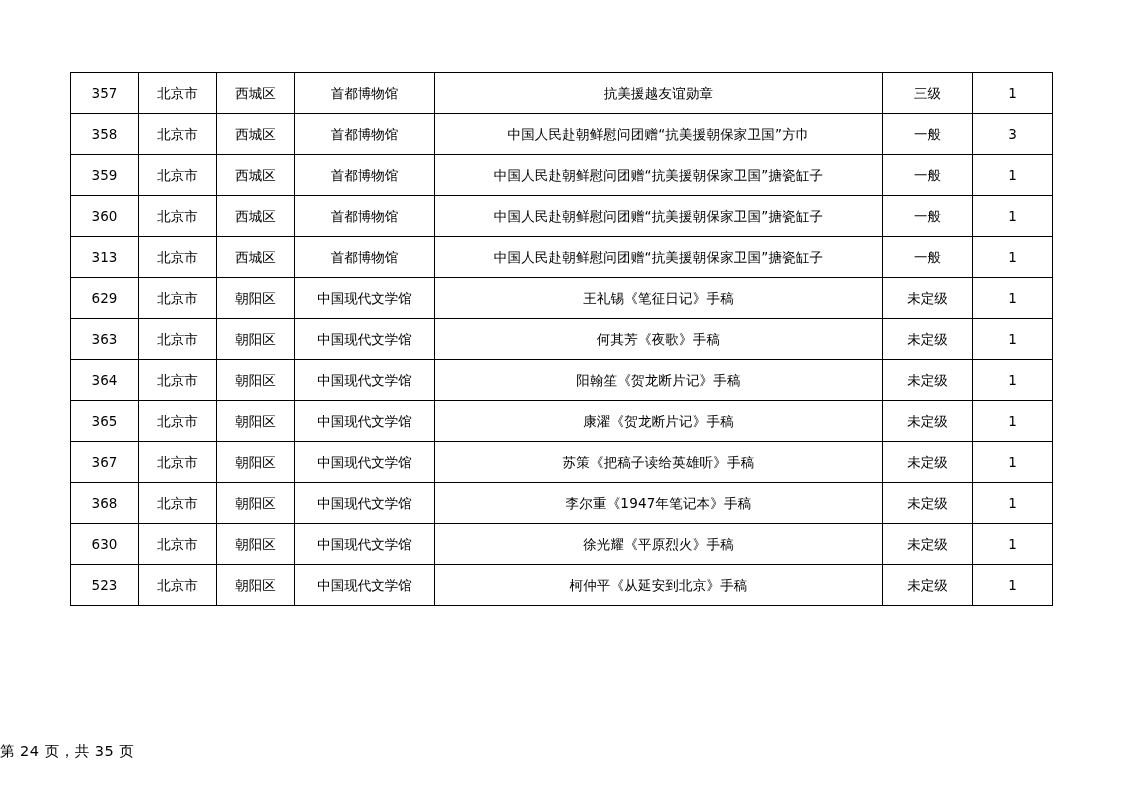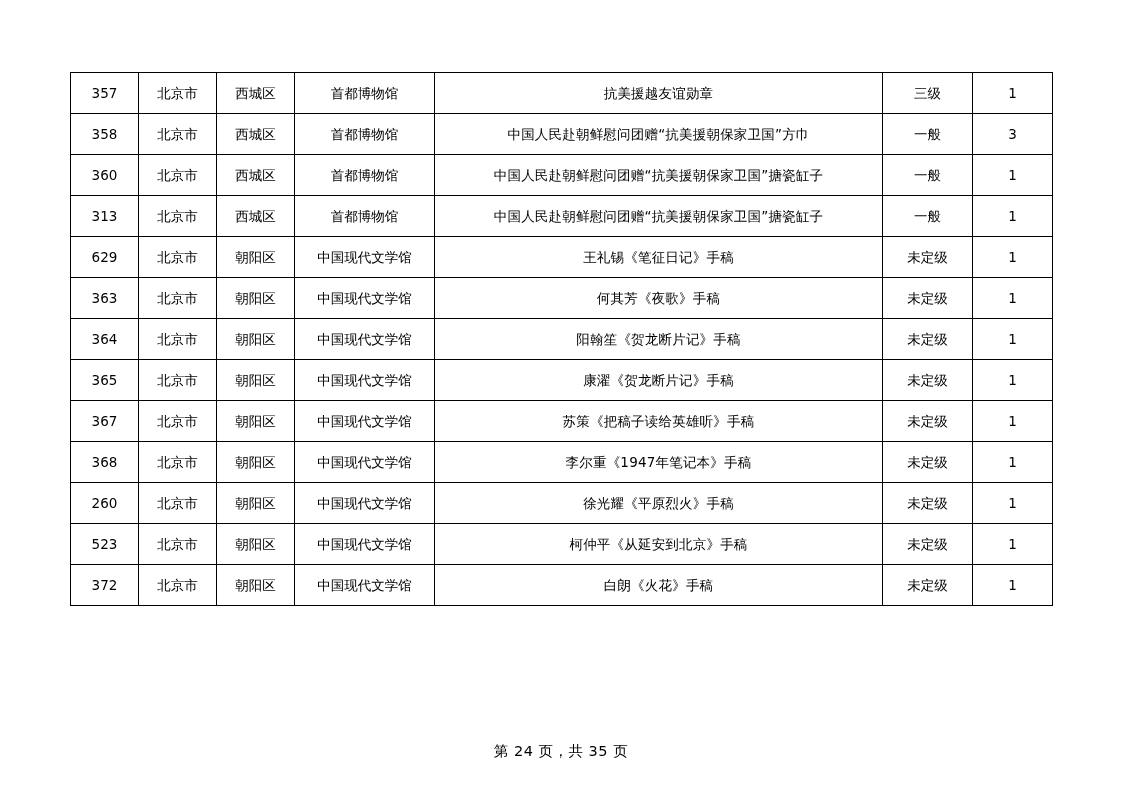--- a/index.html
+++ b/index.html
@@ -46,21 +46,21 @@
 
   td.name-cell {
     font-size: 14px;
     letter-spacing: 0.2px;
   }
   .footer {
     position: absolute;
     left: 0;
     right: 0;
     top: 742px;
-    text-align: center;
+    text-align: left;
     font-size: 14.5px;
     letter-spacing: 0.5px;
   }
 </style>
 </head>
 <body>
 
 <div class="page">
 
   <table class="inventory">
@@ -86,20 +86,29 @@
         <tr>
           <td>358</td>
           <td>北京市</td>
           <td>西城区</td>
           <td>首都博物馆</td>
           <td class="name-cell">中国人民赴朝鲜慰问团赠“抗美援朝保家卫国”方巾</td>
           <td>一般</td>
           <td>3</td>
         </tr>
         <tr>
+          <td>359</td>
+          <td>北京市</td>
+          <td>西城区</td>
+          <td>首都博物馆</td>
+          <td class="name-cell">中国人民赴朝鲜慰问团赠“抗美援朝保家卫国”搪瓷缸子</td>
+          <td>一般</td>
+          <td>1</td>
+        </tr>
+        <tr>
           <td>360</td>
           <td>北京市</td>
           <td>西城区</td>
           <td>首都博物馆</td>
           <td class="name-cell">中国人民赴朝鲜慰问团赠“抗美援朝保家卫国”搪瓷缸子</td>
           <td>一般</td>
           <td>1</td>
         </tr>
         <tr>
           <td>313</td>
@@ -158,43 +167,34 @@
         <tr>
           <td>368</td>
           <td>北京市</td>
           <td>朝阳区</td>
           <td>中国现代文学馆</td>
           <td class="name-cell">李尔重《1947年笔记本》手稿</td>
           <td>未定级</td>
           <td>1</td>
         </tr>
         <tr>
-          <td>260</td>
+          <td>630</td>
           <td>北京市</td>
           <td>朝阳区</td>
           <td>中国现代文学馆</td>
           <td class="name-cell">徐光耀《平原烈火》手稿</td>
           <td>未定级</td>
           <td>1</td>
         </tr>
         <tr>
           <td>523</td>
           <td>北京市</td>
           <td>朝阳区</td>
           <td>中国现代文学馆</td>
           <td class="name-cell">柯仲平《从延安到北京》手稿</td>
-          <td>未定级</td>
-          <td>1</td>
-        </tr>
-        <tr>
-          <td>372</td>
-          <td>北京市</td>
-          <td>朝阳区</td>
-          <td>中国现代文学馆</td>
-          <td class="name-cell">白朗《火花》手稿</td>
           <td>未定级</td>
           <td>1</td>
         </tr>
       </tbody>
   </table>
 
   <div class="footer">第 24 页，共 35 页</div>
 
 </div>
 

